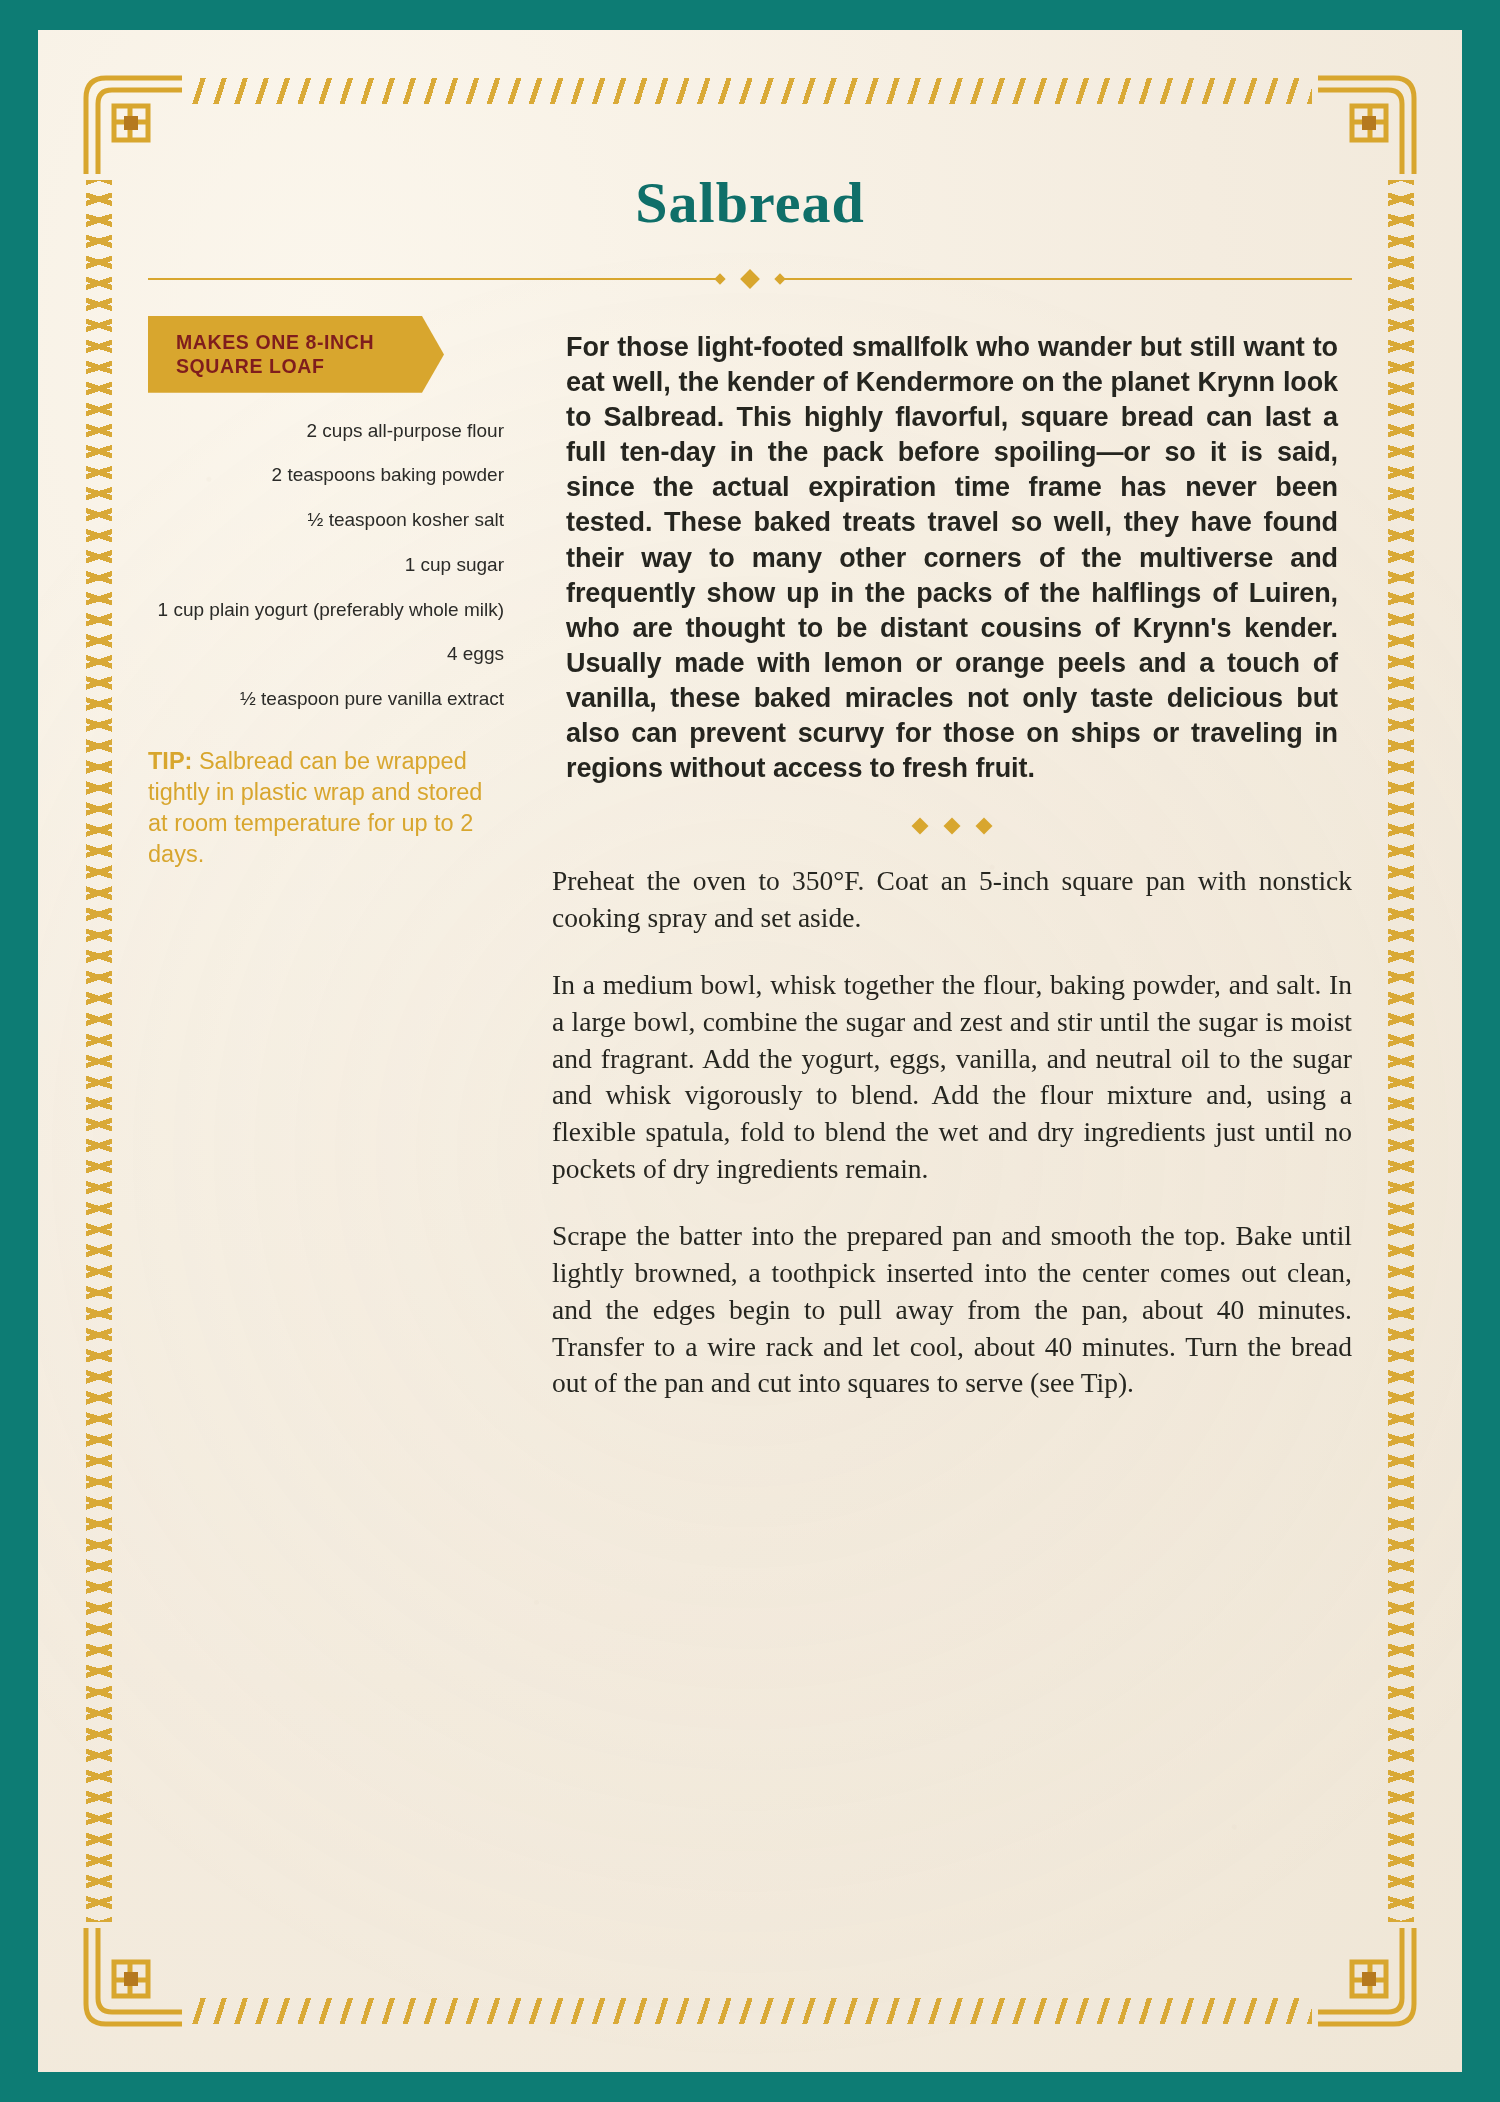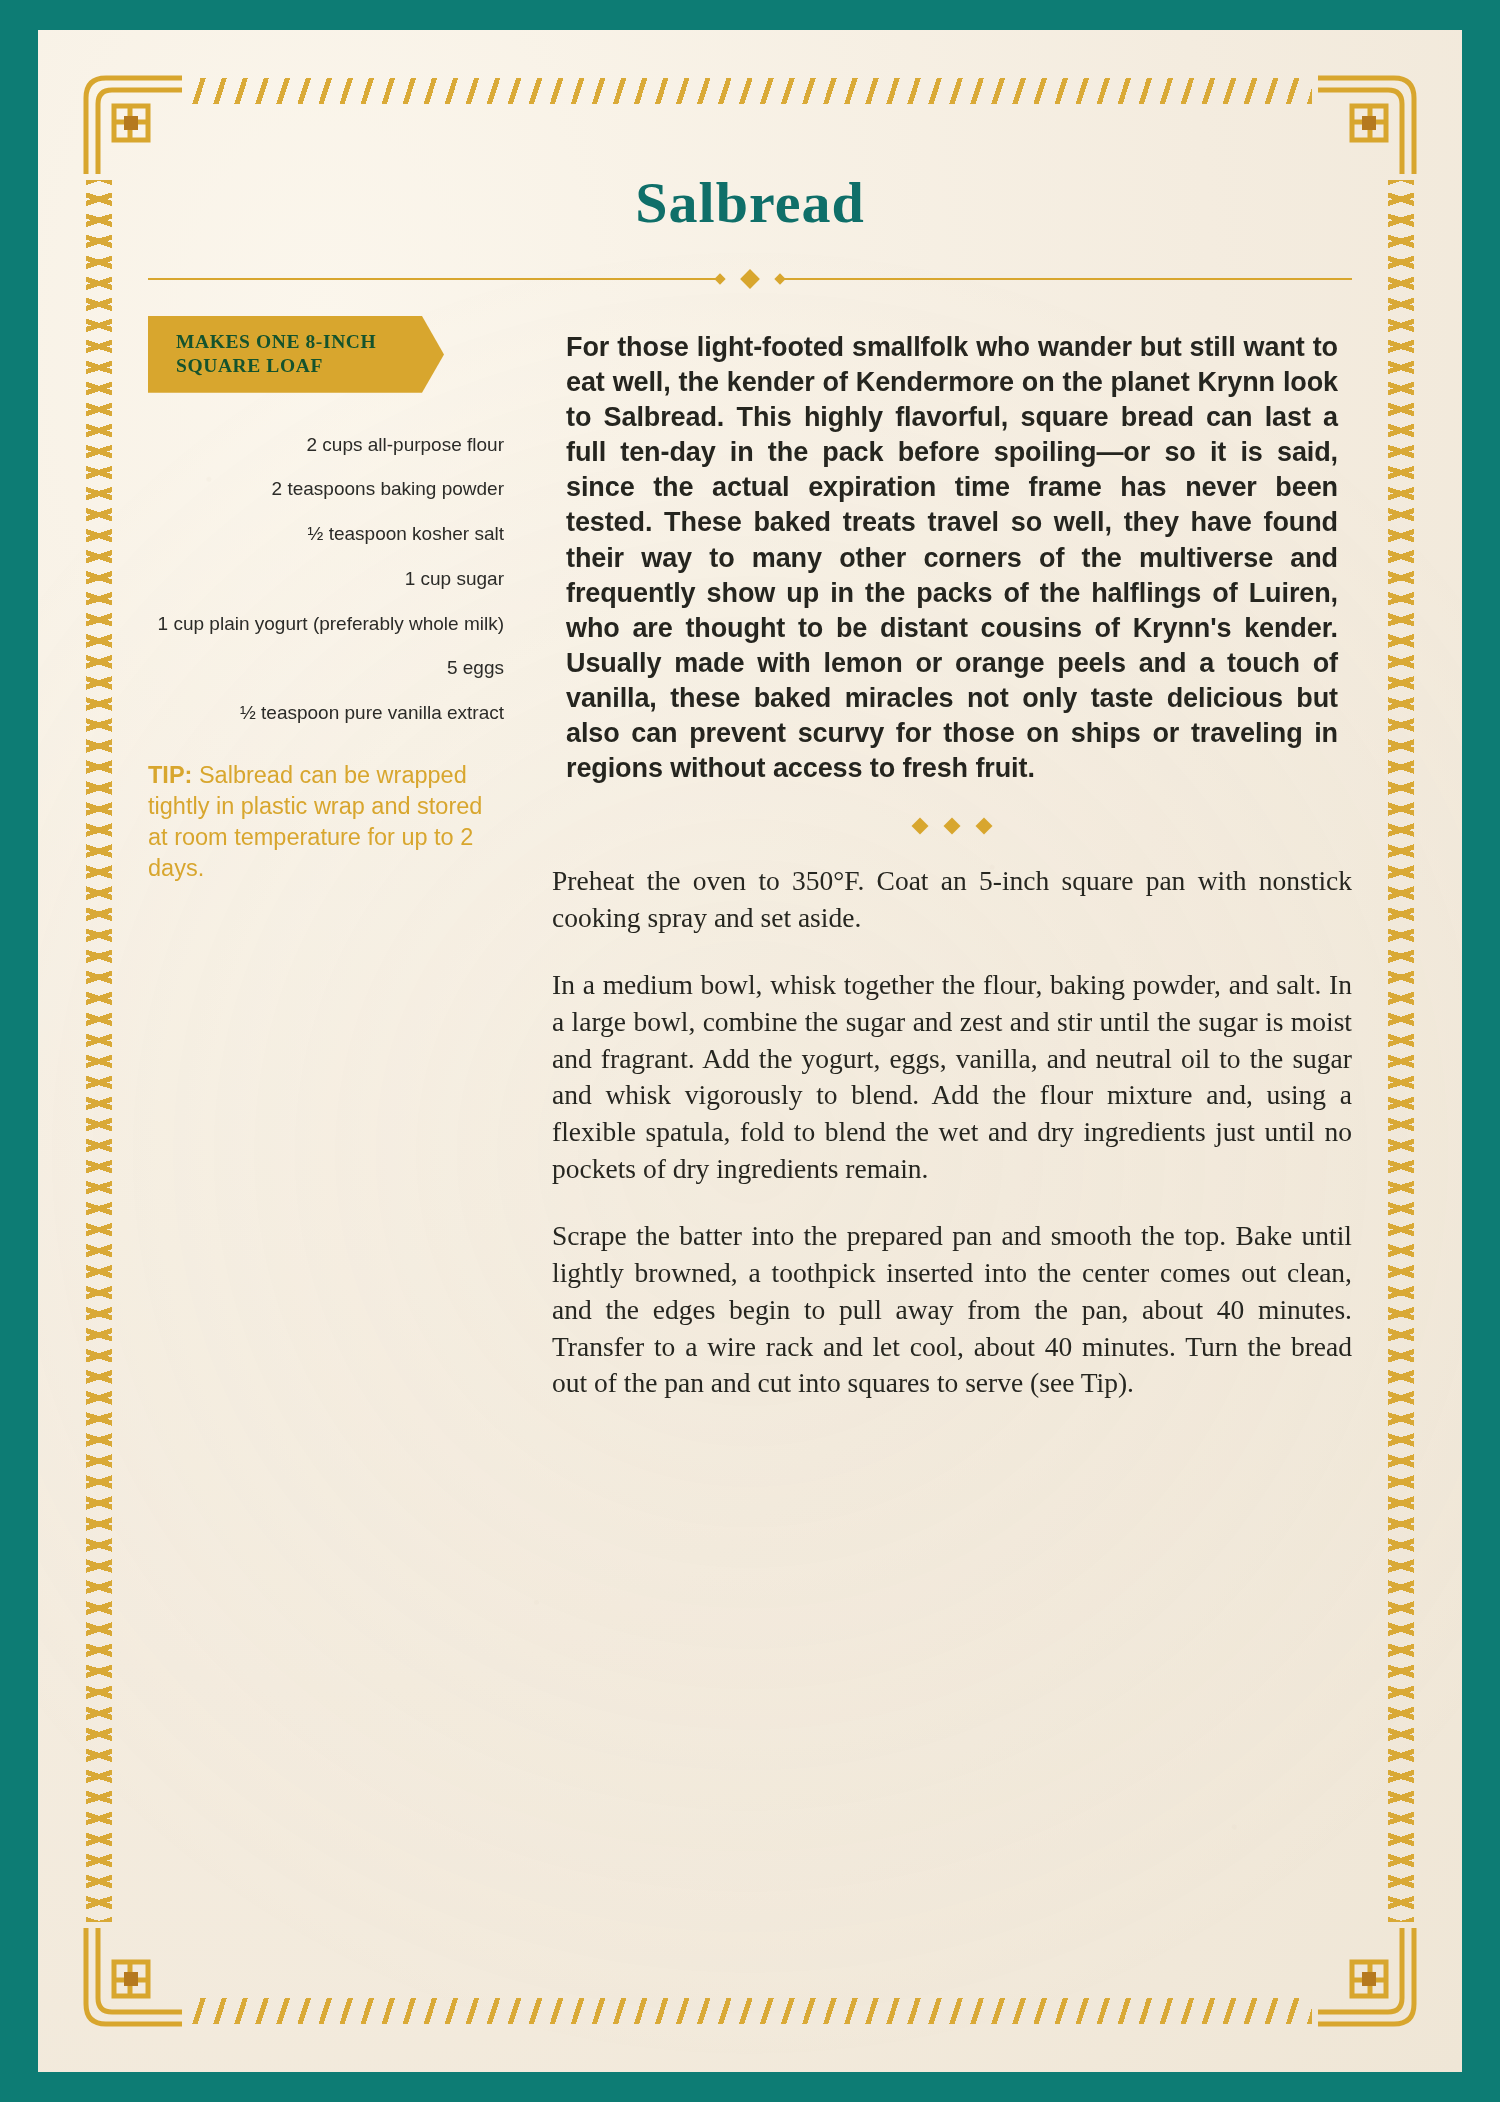--- a/index.html
+++ b/index.html
@@ -152,31 +152,30 @@
     display: flex;
     gap: 48px;
   }
   .col-left  { width: 356px; flex: none; }
   .col-right { flex: 1; }
 
   
   .yield-banner {
     position: relative;
     background: #d8a62e;
-    color: #14532d;
+    color: #7f1d1d;
     font-weight: bold;
     font-size: 19.5px;
     letter-spacing: .6px;
     line-height: 1.25;
     padding: 14px 26px 14px 28px;
     width: 296px;
     box-sizing: border-box;
     clip-path: polygon(0 0, calc(100% - 22px) 0, 100% 50%, calc(100% - 22px) 100%, 0 100%, 0 0);
-    margin-bottom: 40px;
-    font-family: Liberation Serif, serif;
+    margin-bottom: 26px;
   }
 
   .ingredients {
     list-style: none;
     margin: 0;
     padding: 0;
   }
   .ingredients li {
     font-size: 19px;
     line-height: 1.3;
@@ -303,21 +302,21 @@
 
         <div class="col-left">
           <div class="yield-banner">MAKES ONE 8-INCH SQUARE LOAF</div>
 
           <ul class="ingredients">
             <li>2 cups all-purpose flour</li>
             <li>2 teaspoons baking powder</li>
             <li>½ teaspoon kosher salt</li>
             <li>1 cup sugar</li>
             <li>1 cup plain yogurt (preferably whole milk)</li>
-            <li>5 eggs</li>
+            <li>4 eggs</li>
             <li>½ teaspoon pure vanilla extract</li>
           </ul>
 
           <p class="tip"><b>TIP:</b><span> Salbread can be wrapped tightly in plastic wrap and stored at room temperature for up to 2 days.</span></p>
         </div>
 
         <div class="col-right">
           <p class="intro">For those light-footed smallfolk who wander but still want to eat well, the kender of Kendermore on the planet Krynn look to Salbread. This highly flavorful, square bread can last a full ten-day in the pack before spoiling—or so it is said, since the actual expiration time frame has never been tested. These baked treats travel so well, they have found their way to many other corners of the multiverse and frequently show up in the packs of the halflings of Luiren, who are thought to be distant cousins of Krynn's kender. Usually made with lemon or orange peels and a touch of vanilla, these baked miracles not only taste delicious but also can prevent scurvy for those on ships or traveling in regions without access to fresh fruit.</p>
 
           <div class="diamonds">

